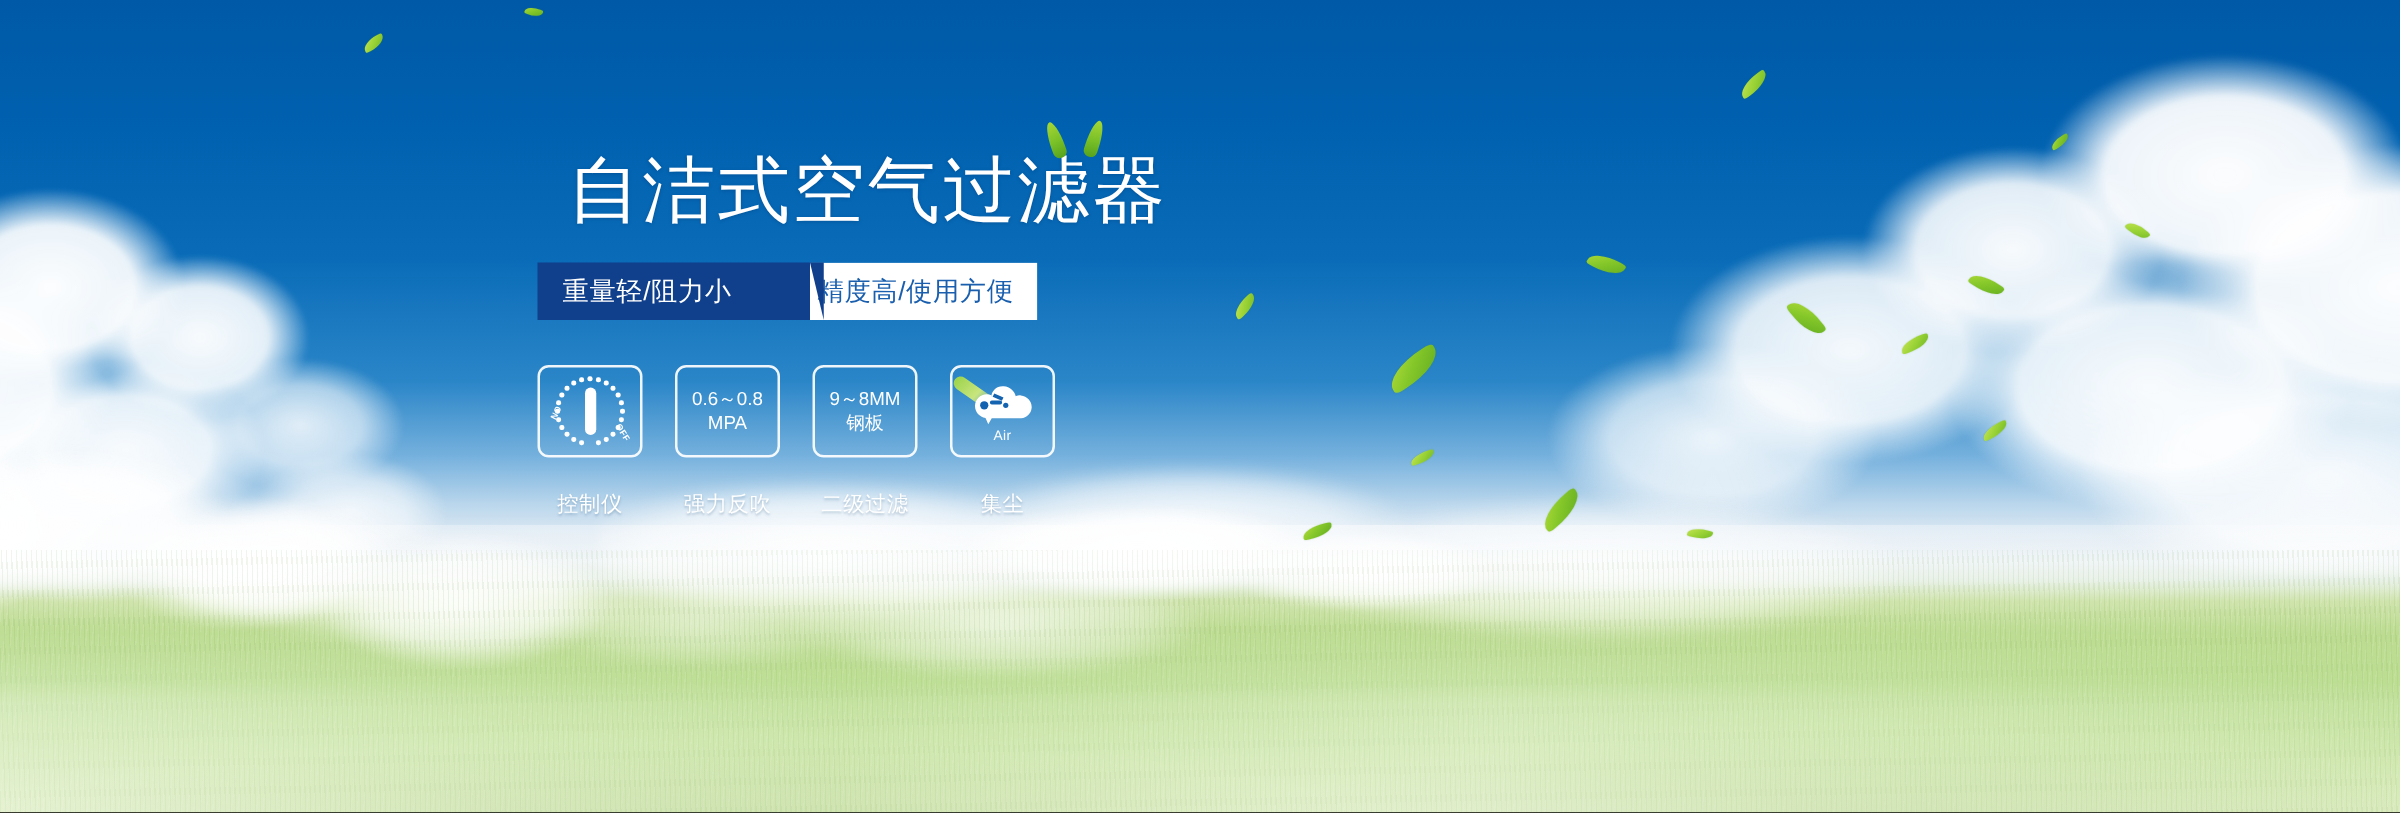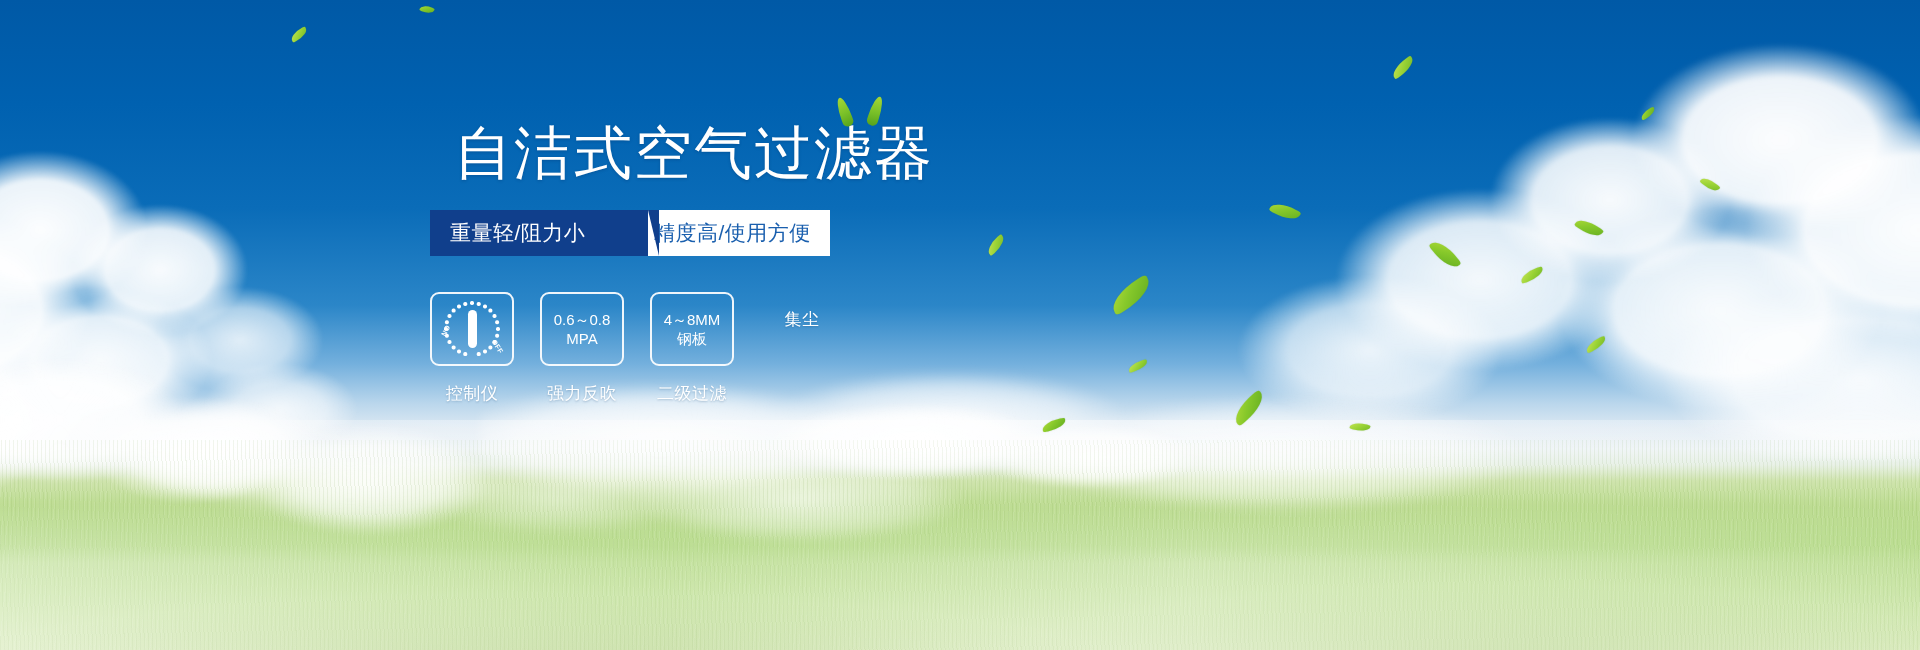--- a/index.html
+++ b/index.html
@@ -267,21 +267,21 @@
     color: #ffffff;
     overflow: hidden;
   }
   .fbox-text {
     font-size: 15px;
     line-height: 19px;
     letter-spacing: 0;
     white-space: nowrap;
   }
   .flabel {
-    margin-top: 16px;
+    margin-top: 26px;
     font-size: 17px;
     color: #ffffff;
     white-space: nowrap;
     letter-spacing: .5px;
     text-shadow: 0 1px 2px rgba(0,50,100,.25);
   }
 
   
   .gauge {
     position: relative;
@@ -460,25 +460,38 @@
         <div class="fbox">
           <div class="fbox-text">0.6～0.8</div>
           <div class="fbox-text">MPA</div>
         </div>
         <div class="flabel">强力反吹</div>
       </div>
 
 
       <div class="feature">
         <div class="fbox">
-          <div class="fbox-text">4～8MM</div>
+          <div class="fbox-text">9～8MM</div>
           <div class="fbox-text">钢板</div>
         </div>
         <div class="flabel">二级过滤</div>
       </div>
 
       <div class="feature">
+        <div class="fbox">
+          <div class="aircloud">
+            <span class="ray"></span>
+            <svg width="58" height="36" viewBox="0 0 58 36" style="position:absolute;left:0;top:2px;">
+              <path fill="#ffffff" d="M20 10 C20 4.5 24.5 0.5 30 1 C35 1.4 38.6 4.8 39.6 9 C40.8 8.4 42.2 8.1 43.7 8.3 C49 8.9 52.8 13.3 52.3 18.4 C51.9 22.9 48.3 26.3 44 26.6 L21 26.6 C21 26.6 20.6 26.6 20.4 26.6 L17.6 31.4 L15.4 26.4 C10.6 25.6 7 21.6 7 16.8 C7 11.6 11.2 7.4 16.4 7.4 C17.7 7.4 18.9 7.7 20 8.1 Z"></path>
+              <circle fill="#1463b0" cx="14.4" cy="16.2" r="3.3"></circle>
+              <path fill="#1463b0" d="M20.5 12.4 l6.6 0 a1.6 1.6 0 0 1 0 3.2 l-6.6 0 a1.6 1.6 0 0 1 0 -3.2 Z"></path>
+              <path fill="#1463b0" d="M22.4 6.8 l7.4 3.1 -1.3 2.6 -7.4 -3.1 Z"></path>
+              <circle fill="#1463b0" cx="31.6" cy="16.2" r="2.1"></circle>
+            </svg>
+            <div class="air-label">Air</div>
+          </div>
+        </div>
         <div class="flabel">集尘</div>
       </div>
 
     </div>
   </div>
 </div>
 
 </body></html>

